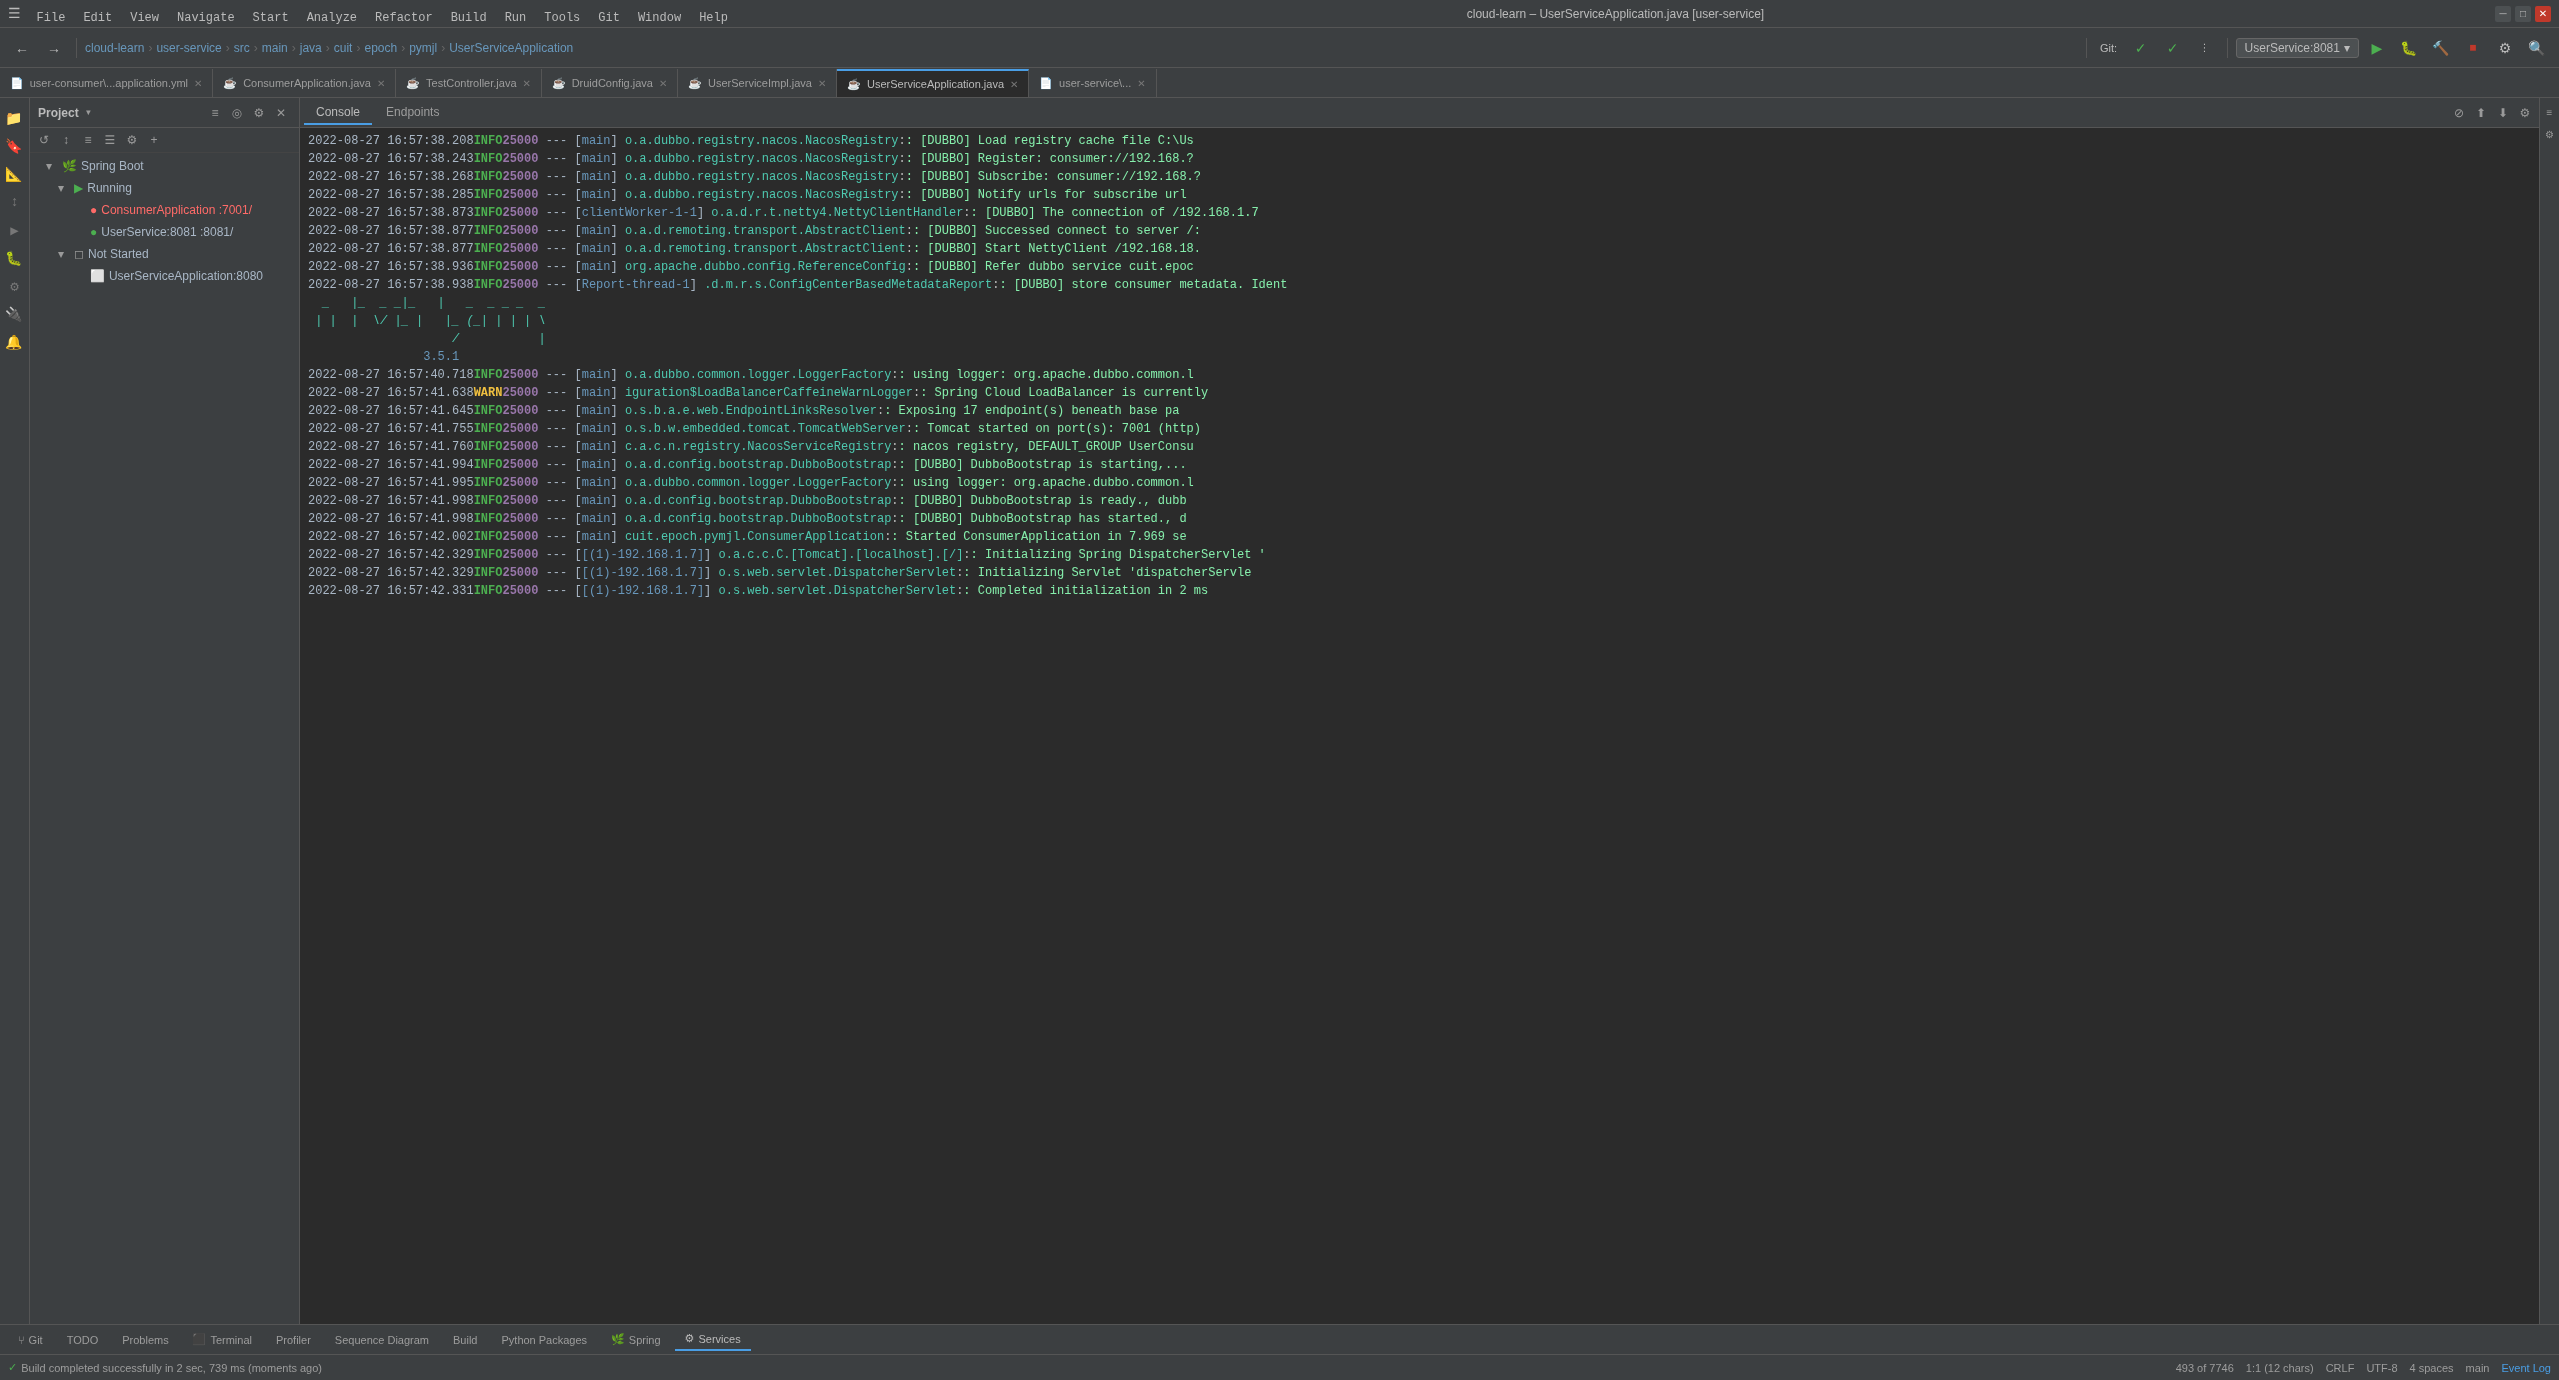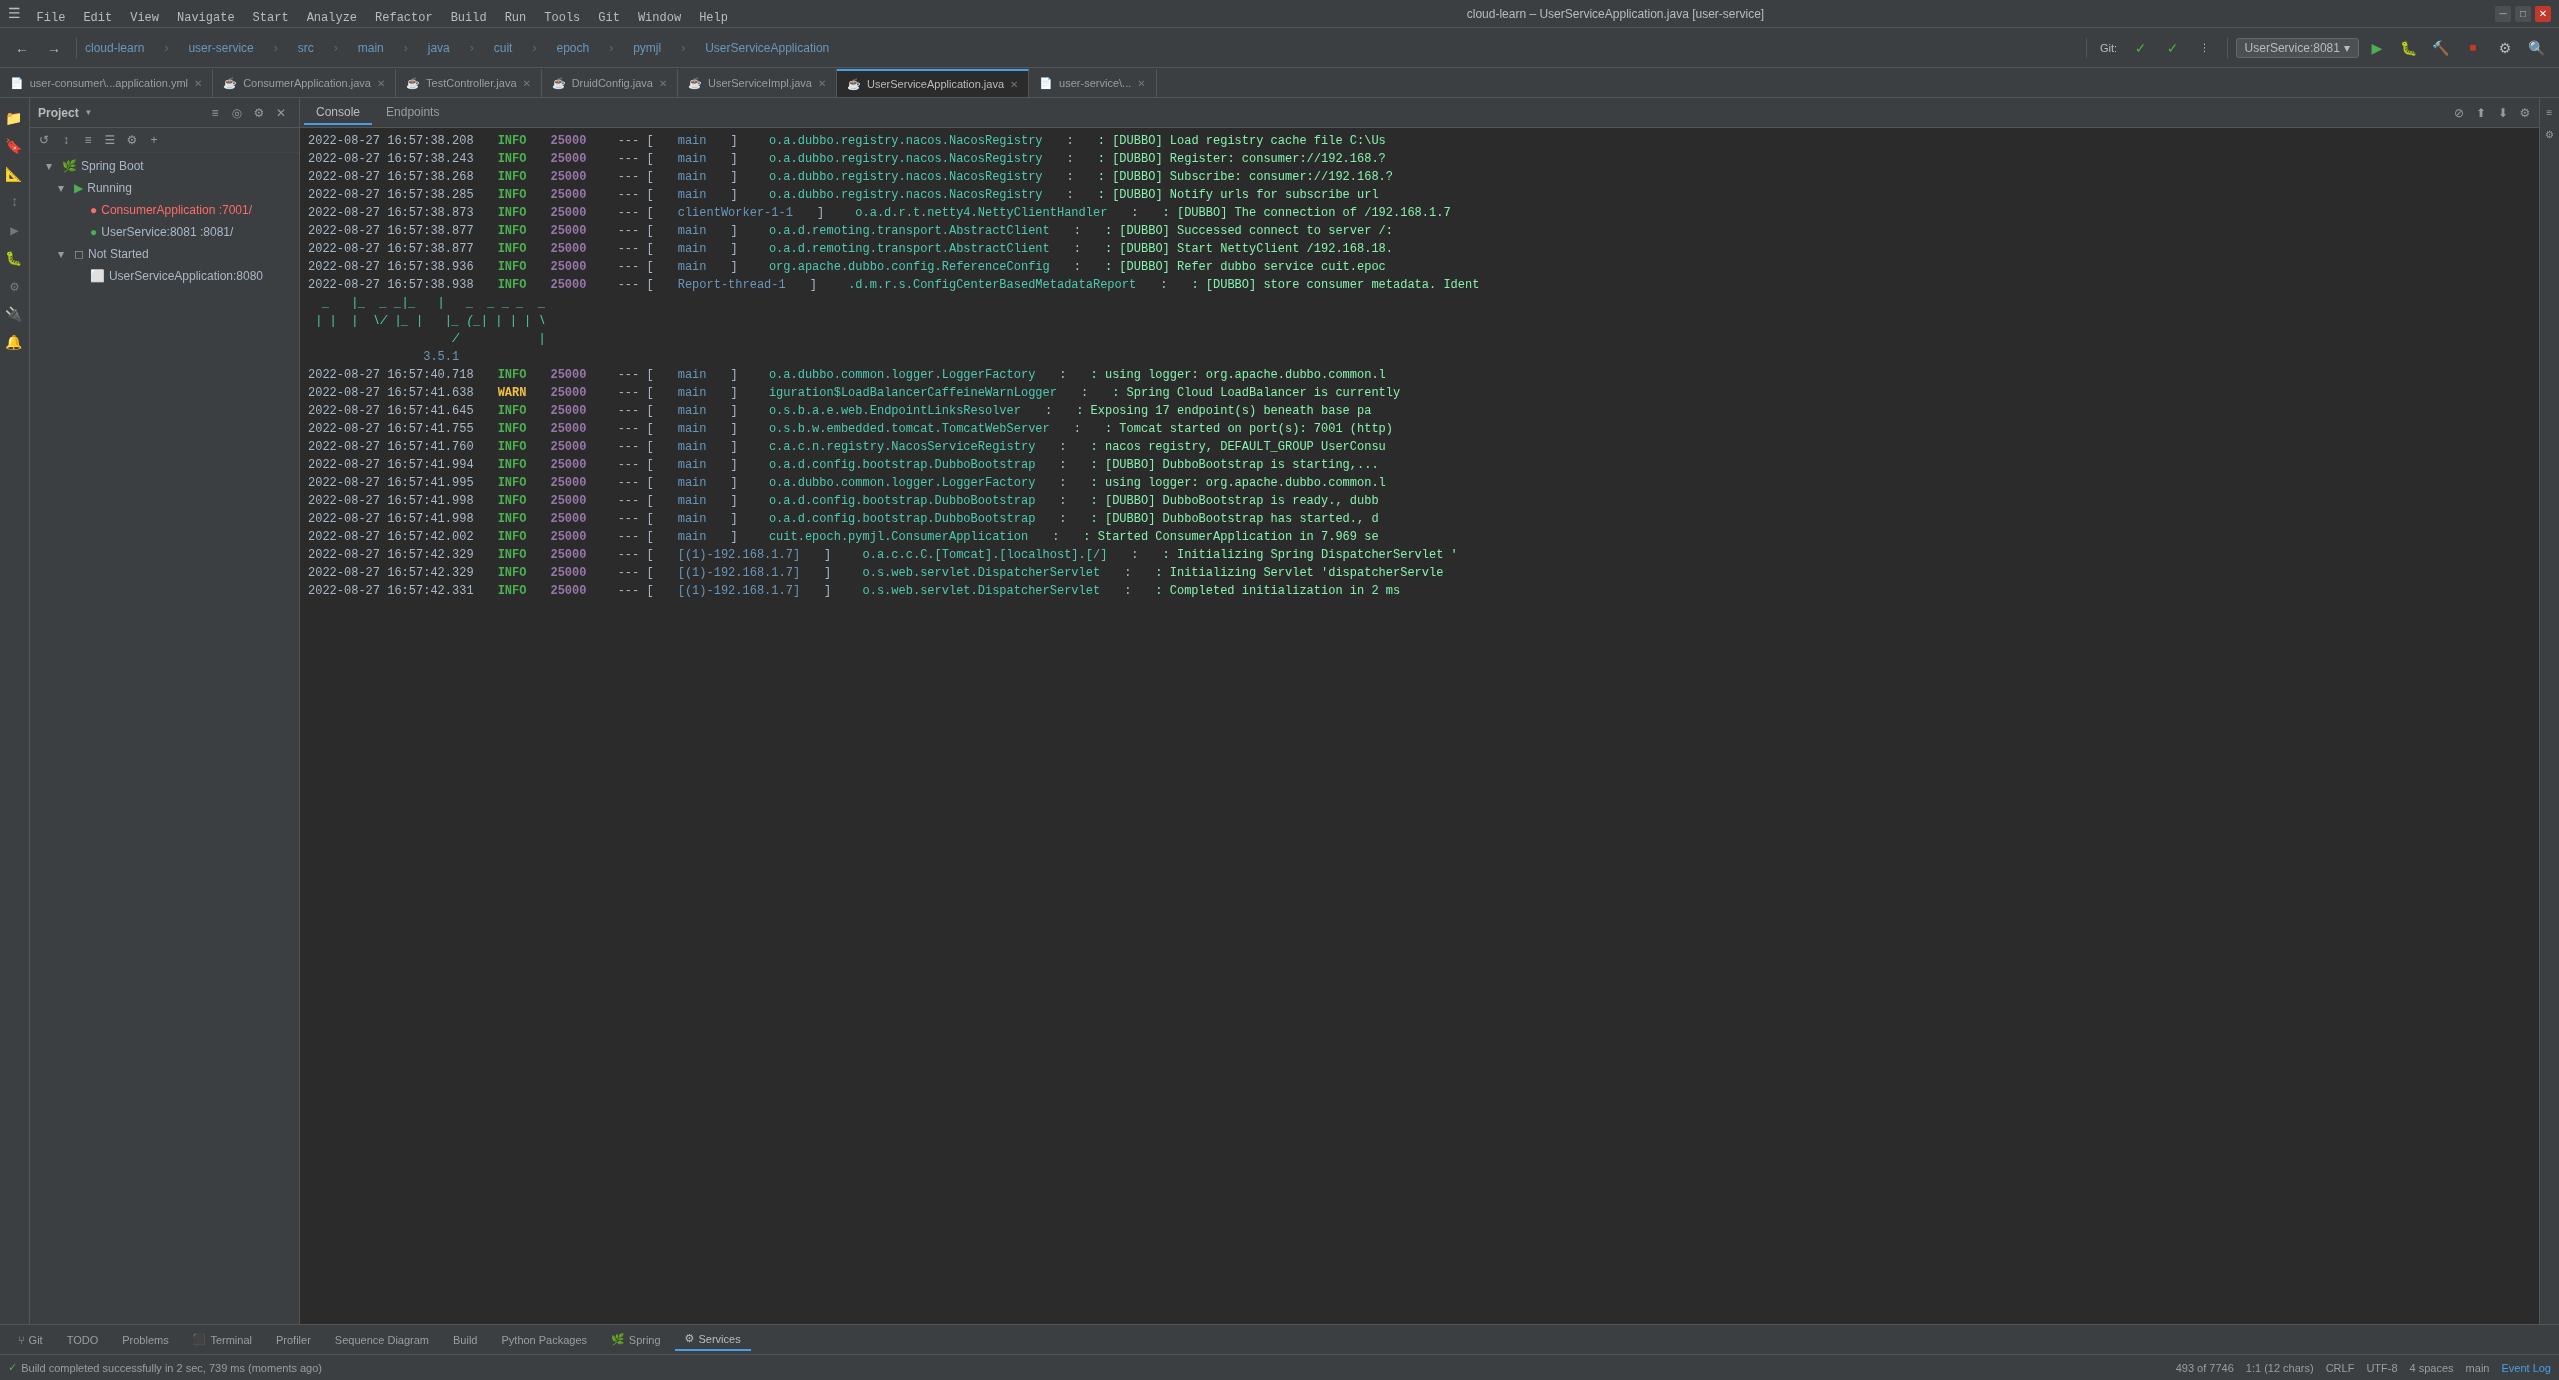--- a/index.html
+++ b/index.html
@@ -90,21 +90,21 @@
     }
     .toolbar-separator {
       width: 1px;
       height: 20px;
       background: #555;
       margin: 0 4px;
     }
     #breadcrumb {
       display: flex;
       align-items: center;
-      gap: 18px;
+      gap: 2px;
       font-family: Arial, sans-serif;
       font-size: 12px;
       color: #bbbbbb;
       flex: 1;
     }
     .breadcrumb-item { color: #6897bb; cursor: pointer; }
     .breadcrumb-sep { color: #666; margin: 0 2px; }
     #run-config {
       background: #4c5052;
       border: 1px solid #666;
@@ -294,21 +294,20 @@
       padding: 4px 0;
       background: #2b2b2b;
       font-family: 'Courier New', monospace;
       font-size: 12px;
       line-height: 18px;
     }
     .log-line {
       padding: 0 8px;
       white-space: pre;
       display: flex;
-      gap: 24px;
     }
     .log-time { color: #a9b7c6; }
     .log-info { color: #4caf50; font-weight: bold; }
     .log-warn { color: #f0c040; font-weight: bold; }
     .log-pid { color: #9876aa; font-weight: bold; }
     .log-thread { color: #6897bb; }
     .log-class { color: #4ec9b0; }
     .log-msg { color: #86efac; }
     .log-separator { color: #bbbbbb; }
     .ascii-art { color: #4ec9b0; font-family: 'Courier New', monospace; font-style: italic; }

